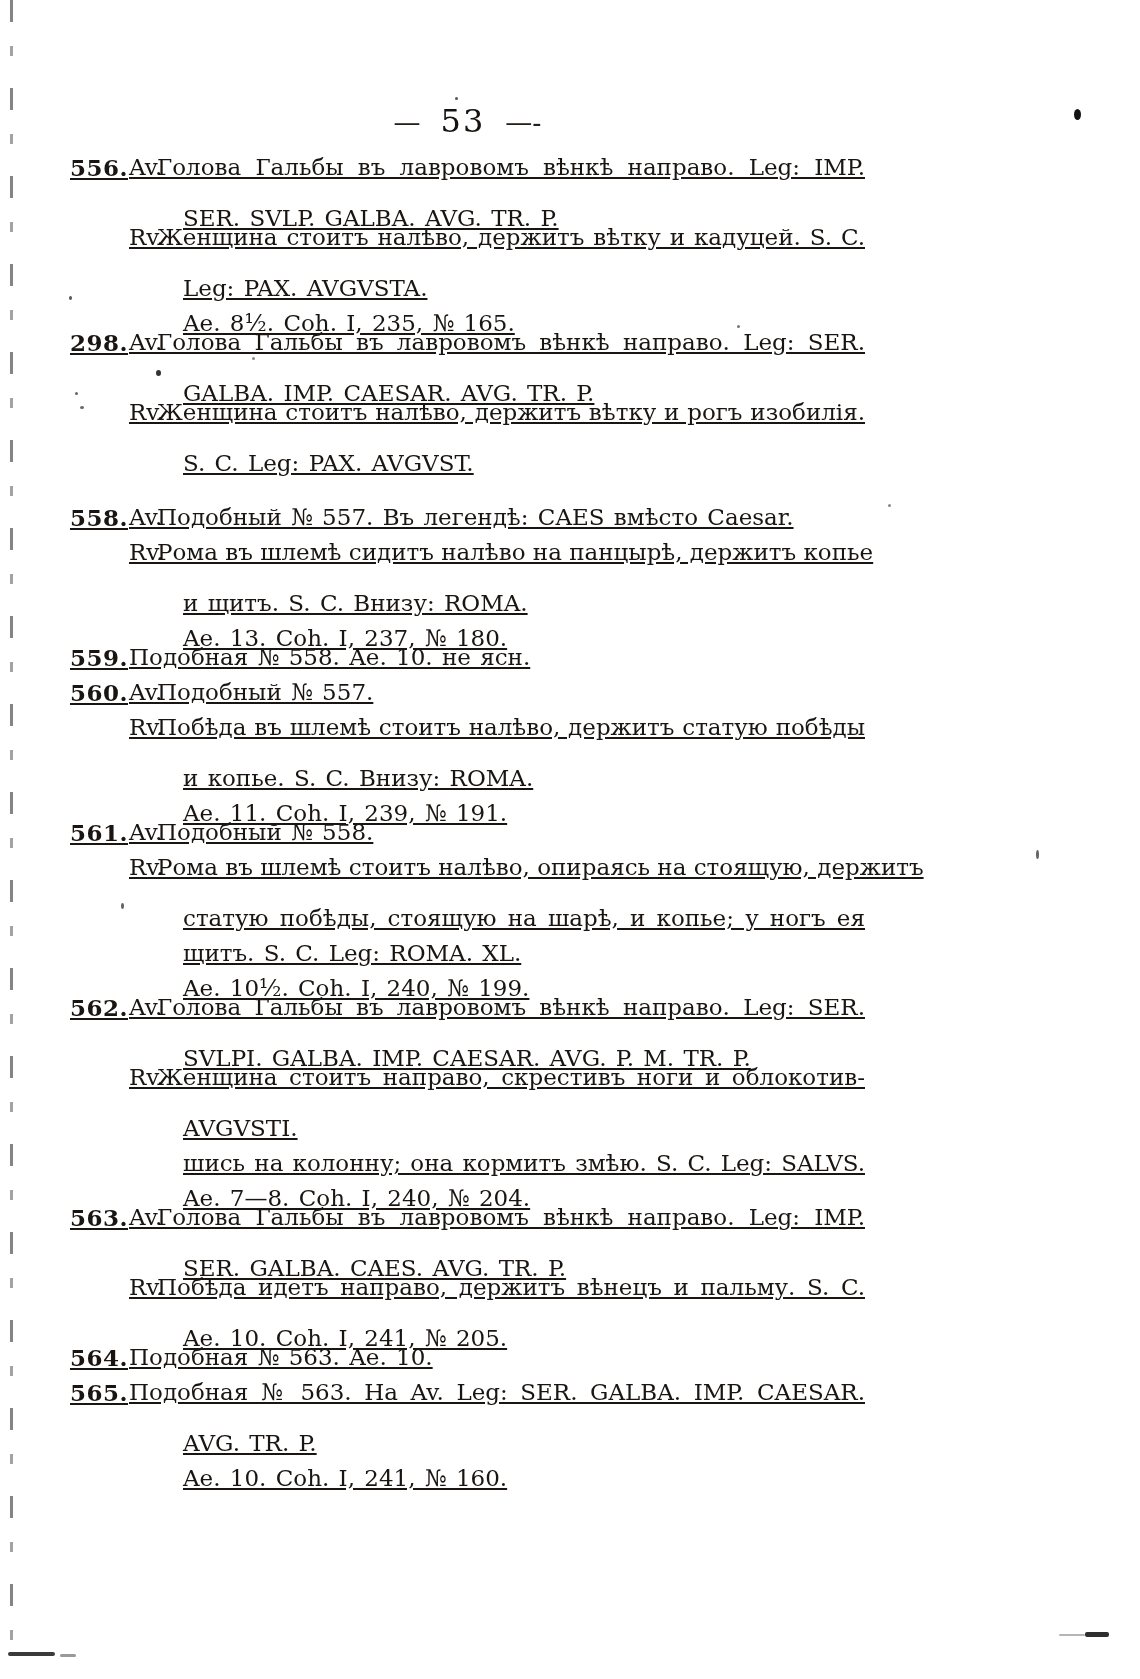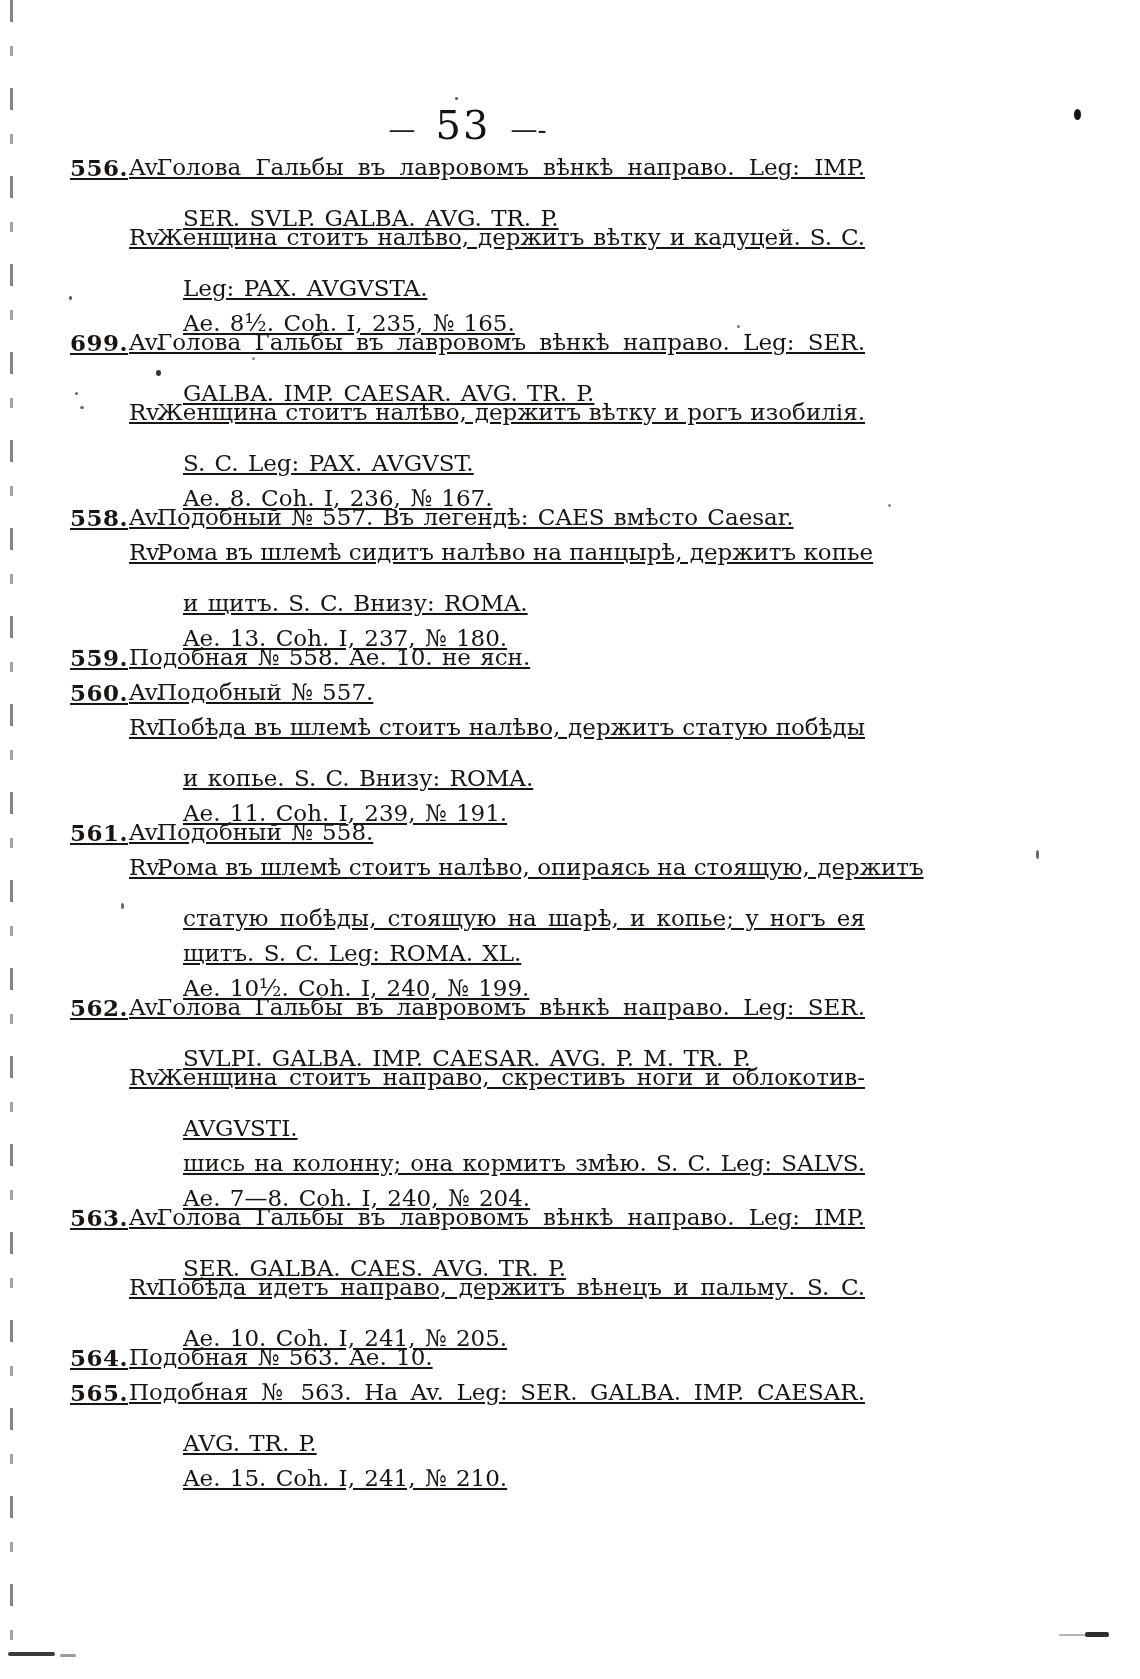--- a/index.html
+++ b/index.html
@@ -11,21 +11,21 @@
     font-family: "DejaVu Serif", "Liberation Serif", serif;
     overflow: hidden;
     word-spacing: 2px;
   }
   .page-header {
     position: absolute; left: 70px; top: 102px; width: 795px;
     display: flex; justify-content: center; align-items: baseline;
     white-space: nowrap;
   }
   .hdash { font-size: 27px; color: #241f1a; }
-  .hnum  { font-size: 40px; letter-spacing: 2px; margin: 0 20px; color: #16120e; }
+  .hnum  { font-size: 32px; letter-spacing: 2px; margin: 0 20px; color: #16120e; }
   .entries { position: absolute; left: 70px; top: 150px; width: 795px; }
   .line {
     display: grid;
     grid-template-columns: 59px 28px 708px;
     height: 35px; line-height: 35px;
     font-size: 23px;
     white-space: nowrap;
     text-decoration: underline;
   }
   .num   { font-weight: bold; letter-spacing: 0.5px; }
@@ -76,21 +76,21 @@
         <span class="num"></span>
         <span class="label"></span>
         <span class="text cont">Leg: PAX. AVGVSTA.</span>
       </div>
       <div class="line">
         <span class="num"></span>
         <span class="label"></span>
         <span class="text cont">Ae. 8¹⁄₂. Coh. I, 235, № 165.</span>
       </div>
       <div class="line j">
-        <span class="num">699.</span>
+        <span class="num">298.</span>
         <span class="label">Av.</span>
         <span class="text">Голова Гальбы въ лавровомъ вѣнкѣ направо. Leg: SER.</span>
       </div>
       <div class="line">
         <span class="num"></span>
         <span class="label"></span>
         <span class="text cont">GALBA. IMP. CAESAR. AVG. TR. P.</span>
       </div>
       <div class="line j">
         <span class="num"></span>
@@ -98,21 +98,20 @@
         <span class="text">Женщина стоитъ налѣво, держитъ вѣтку и рогъ изобилія.</span>
       </div>
       <div class="line">
         <span class="num"></span>
         <span class="label"></span>
         <span class="text cont">S. C. Leg: PAX. AVGVST.</span>
       </div>
       <div class="line">
         <span class="num"></span>
         <span class="label"></span>
-        <span class="text cont">Ae. 8. Coh. I, 236, № 167.</span>
       </div>
       <div class="line">
         <span class="num">558.</span>
         <span class="label">Av.</span>
         <span class="text">Подобный № 557. Въ легендѣ: CAES вмѣсто Caesar.</span>
       </div>
       <div class="line j">
         <span class="num"></span>
         <span class="label">Rv.</span>
         <span class="text">Рома въ шлемѣ сидитъ налѣво на панцырѣ, держитъ копье</span>
@@ -235,21 +234,21 @@
         <span class="text span2">Подобная № 563. На Av. Leg: SER. GALBA. IMP. CAESAR.</span>
       </div>
       <div class="line">
         <span class="num"></span>
         <span class="label"></span>
         <span class="text cont">AVG. TR. P.</span>
       </div>
       <div class="line">
         <span class="num"></span>
         <span class="label"></span>
-        <span class="text cont">Ae. 15. Coh. I, 241, № 210.</span>
+        <span class="text cont">Ae. 10. Coh. I, 241, № 160.</span>
       </div>
     </div>
 
   <div class="edge-line"></div>
   <div class="speck" style="left:1074px;top:109px;width:7px;height:11px;background:#141414;"></div>
   <div class="speck" style="left:455px;top:97px;width:3px;height:3px;background:#555;"></div>
   <div class="speck" style="left:69px;top:296px;width:3px;height:4px;background:#555;"></div>
   <div class="speck" style="left:75px;top:392px;width:3px;height:3px;background:#666;"></div>
   <div class="speck" style="left:80px;top:406px;width:4px;height:3px;background:#666;"></div>
   <div class="speck" style="left:156px;top:370px;width:5px;height:6px;background:#333;"></div>

